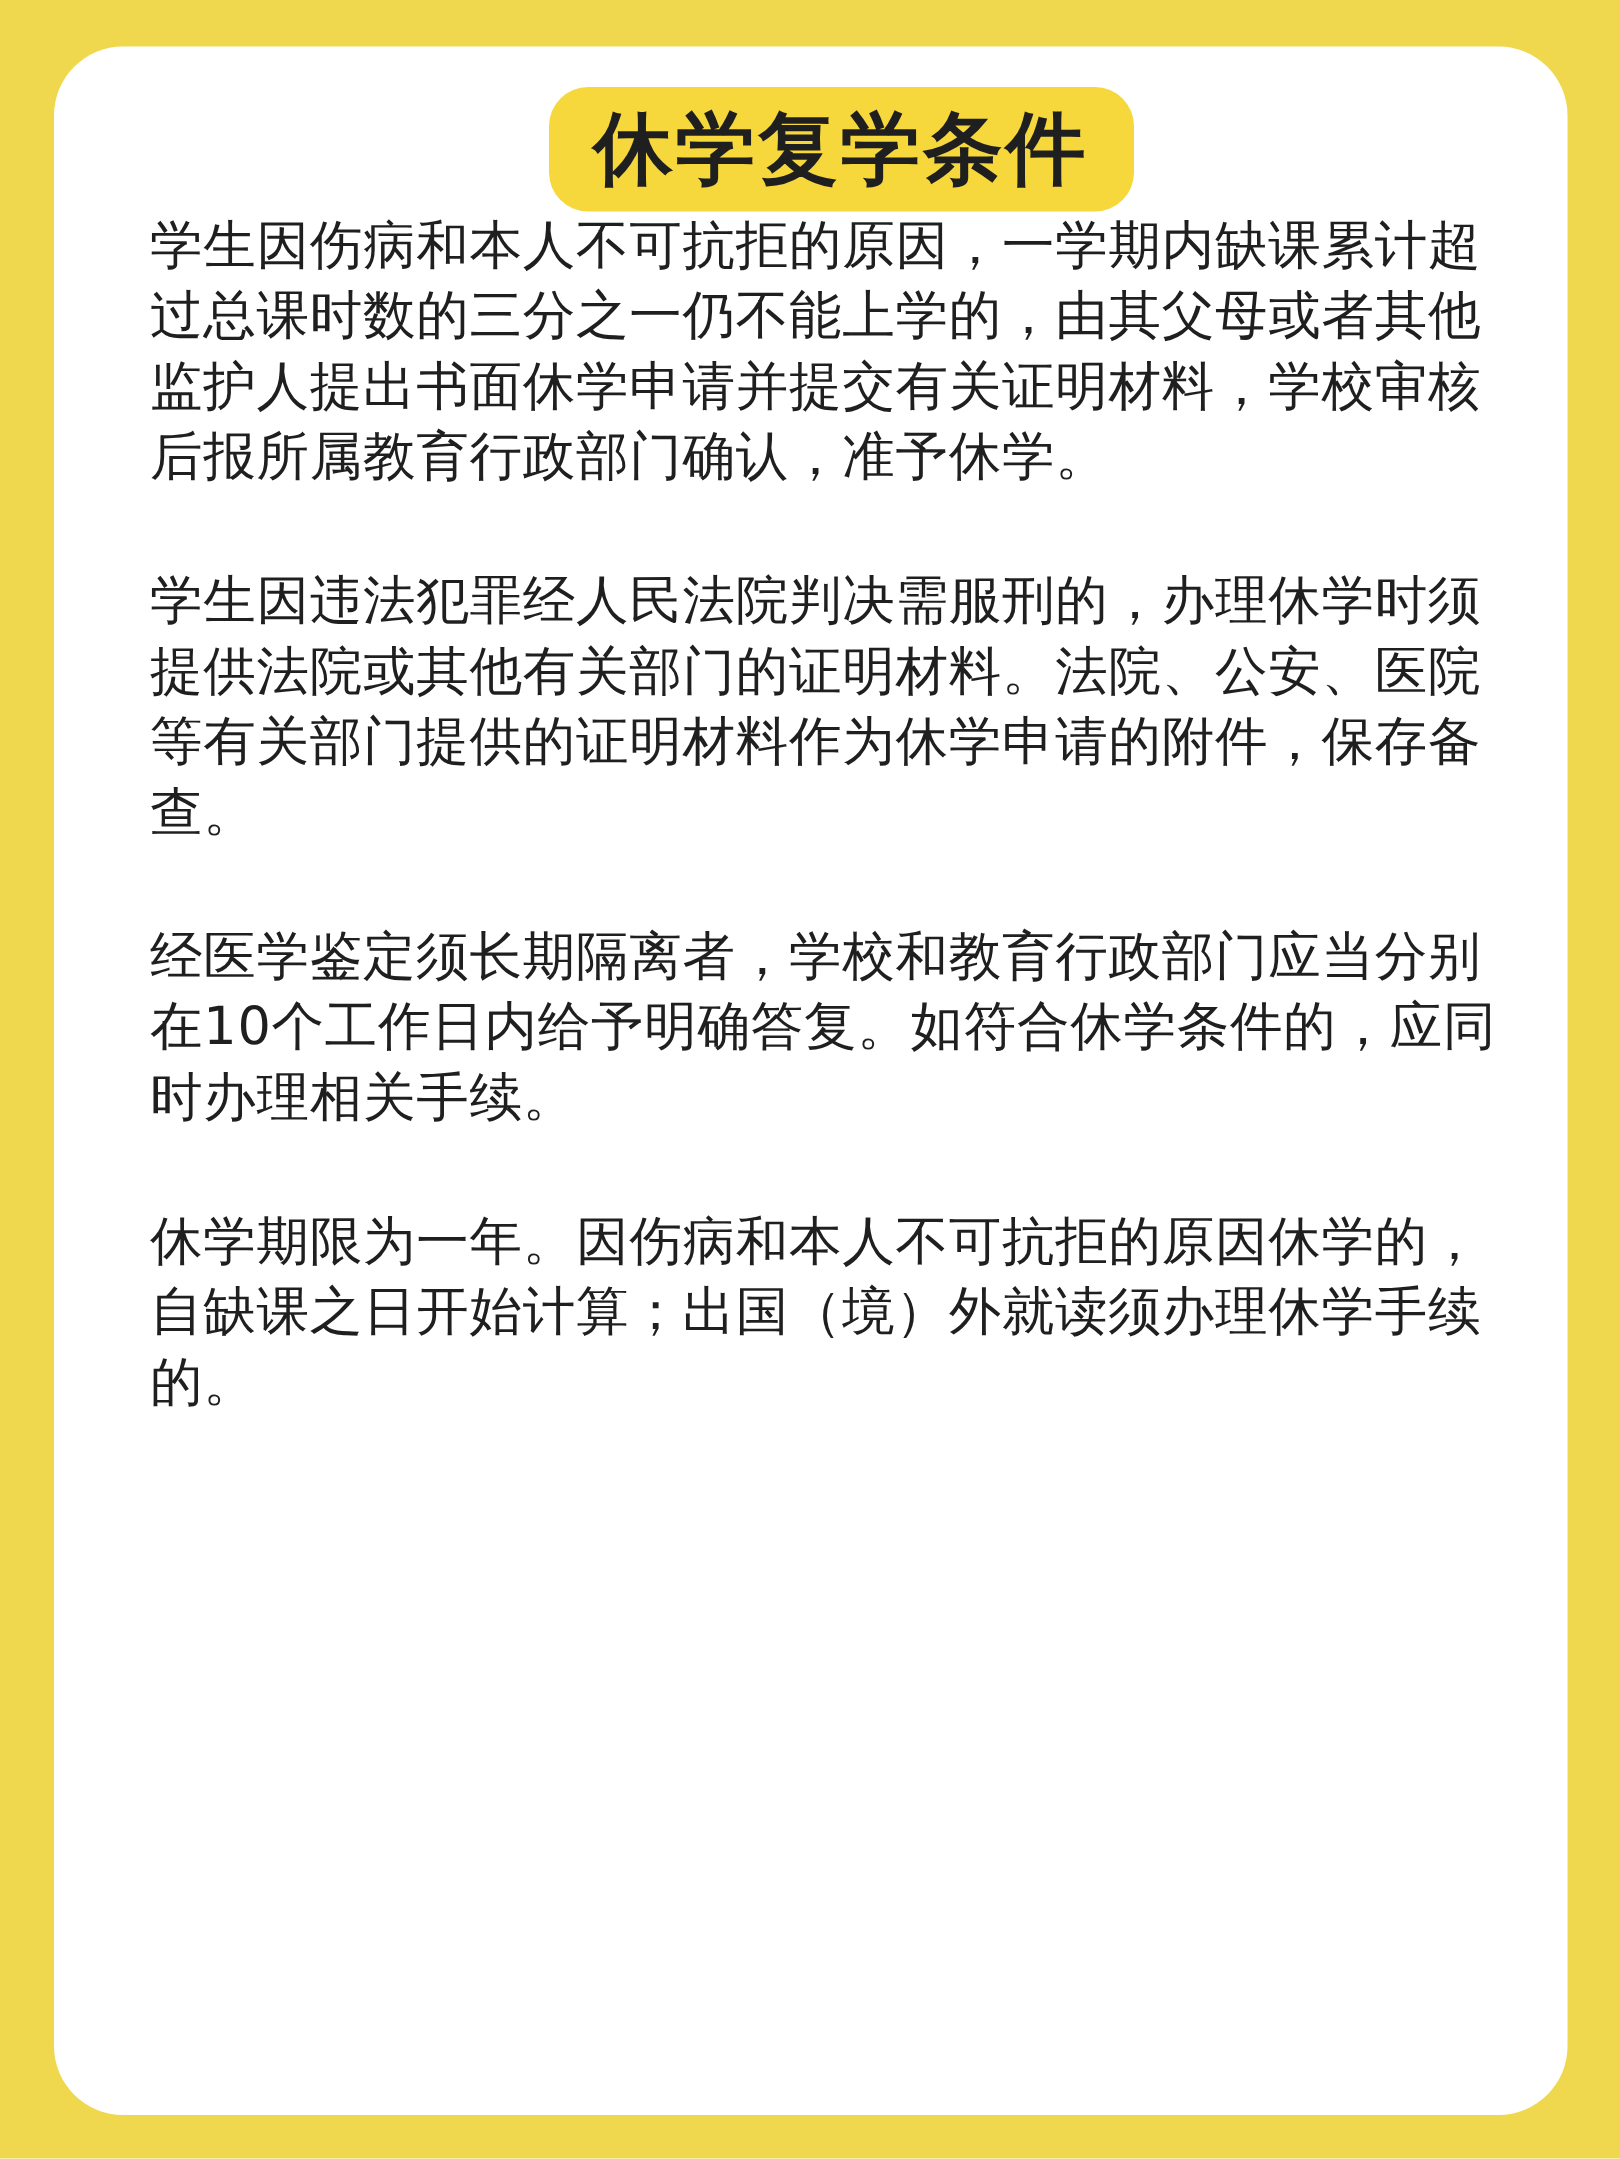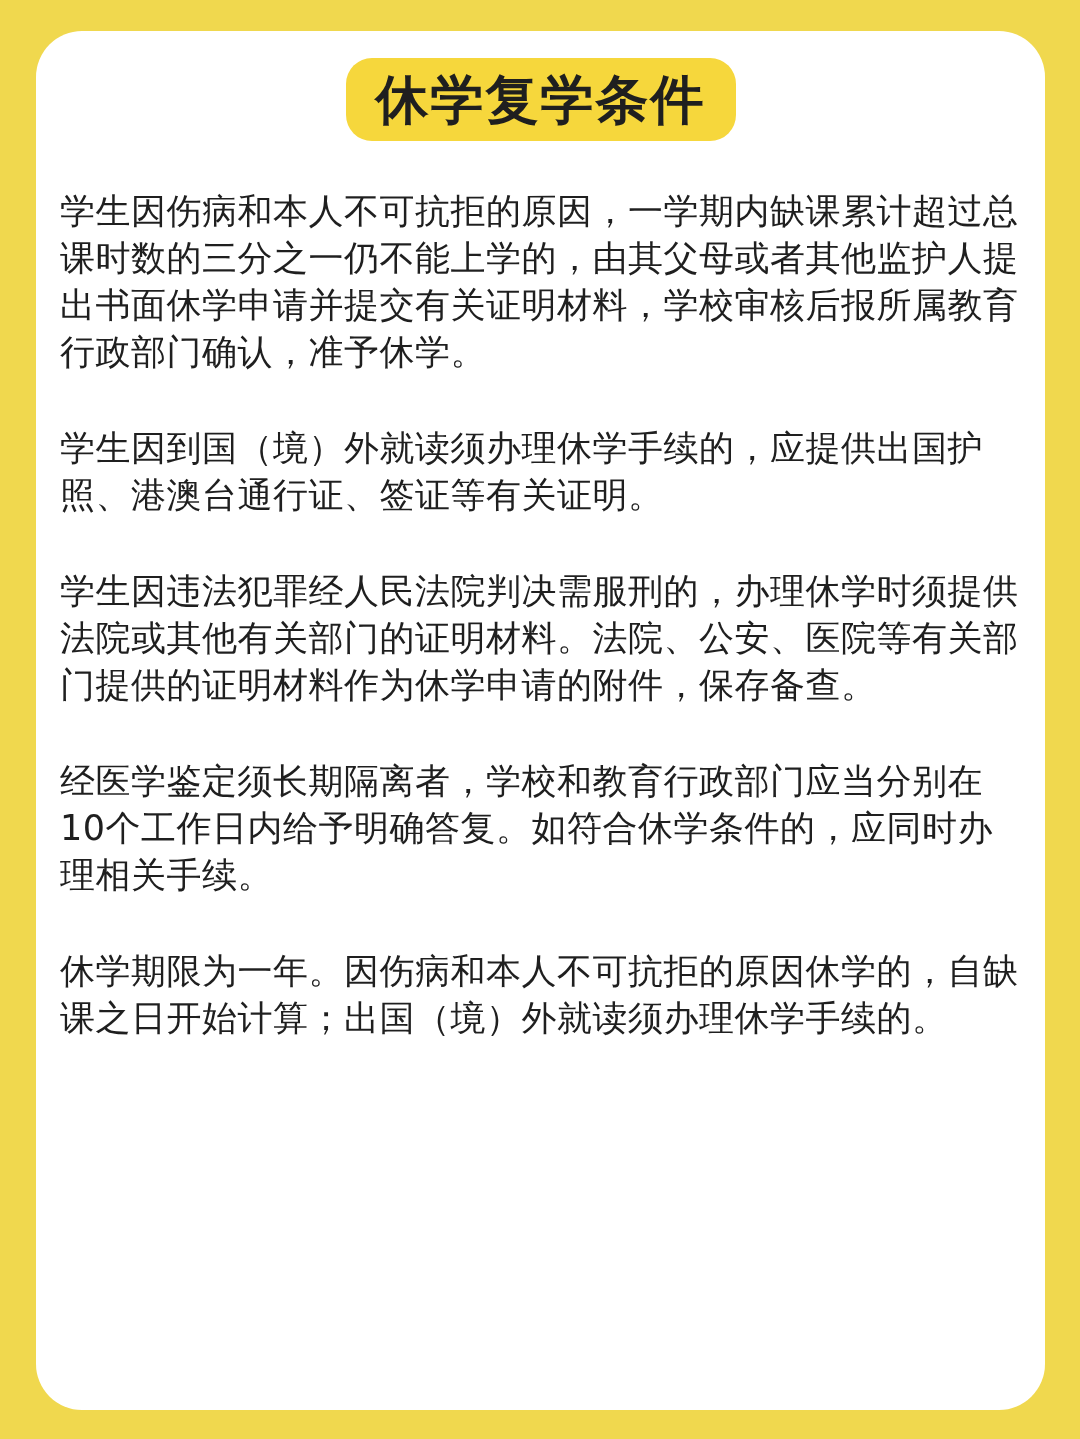--- a/index.html
+++ b/index.html
@@ -20,36 +20,36 @@
     position: relative;
   }
   .card {
     position: absolute;
     left: 36px;
     top: 31px;
     width: 1009px;
     height: 1379px;
     background: var(--card-bg);
     border-radius: 46px;
+    padding-left: 40px;
   }
   .title-badge {
     margin: 27px auto 0 auto;
     width: fit-content;
     background: var(--badge-bg);
     border-radius: 26px;
     padding: 15px 30px;
     font-size: 53px;
     line-height: 1;
     font-weight: bold;
     color: var(--text);
     letter-spacing: 2px;
     text-align: center;
   }
   .content {
-    margin-top: 47px;
     padding: 0 26px 0 24px;
   }
   .content p {
     font-size: 35px;
     letter-spacing: 0.5px;
     line-height: 47px;
     color: var(--text);
     margin: 0 0 49px 0;
     text-align: left;
   }
@@ -57,18 +57,17 @@
 </style>
 </head>
 <body>
 
 <div class="card">
   <div class="title-badge">
     <span>休学复学条件</span>
   </div>
   <div class="content">
     <p>学生因伤病和本人不可抗拒的原因，一学期内缺课累计超过总课时数的三分之一仍不能上学的，由其父母或者其他监护人提出书面休学申请并提交有关证明材料，学校审核后报所属教育行政部门确认，准予休学。</p>
-    <p>学生因到国（境）外就读须办理休学手续的，应提供出国护照、港澳台通行证、签证等有关证明。</p>
     <p>学生因违法犯罪经人民法院判决需服刑的，办理休学时须提供法院或其他有关部门的证明材料。法院、公安、医院等有关部门提供的证明材料作为休学申请的附件，保存备查。</p>
     <p>经医学鉴定须长期隔离者，学校和教育行政部门应当分别在10个工作日内给予明确答复。如符合休学条件的，应同时办理相关手续。</p>
     <p>休学期限为一年。因伤病和本人不可抗拒的原因休学的，自缺课之日开始计算；出国（境）外就读须办理休学手续的。</p>
   </div>
 </div>
 
 </body></html>

